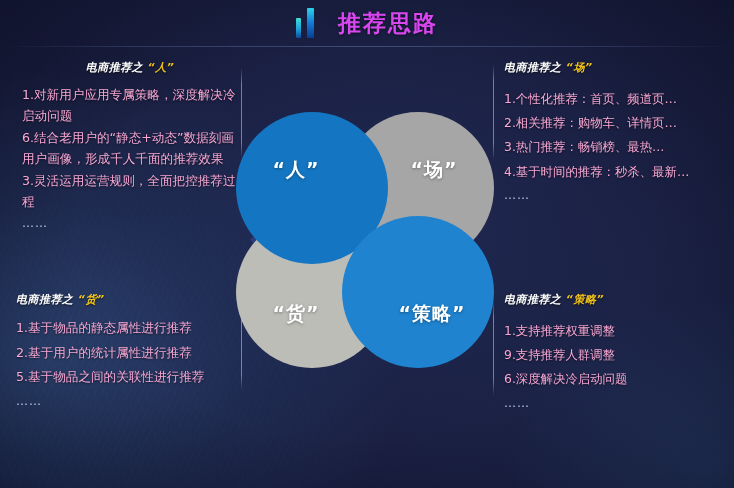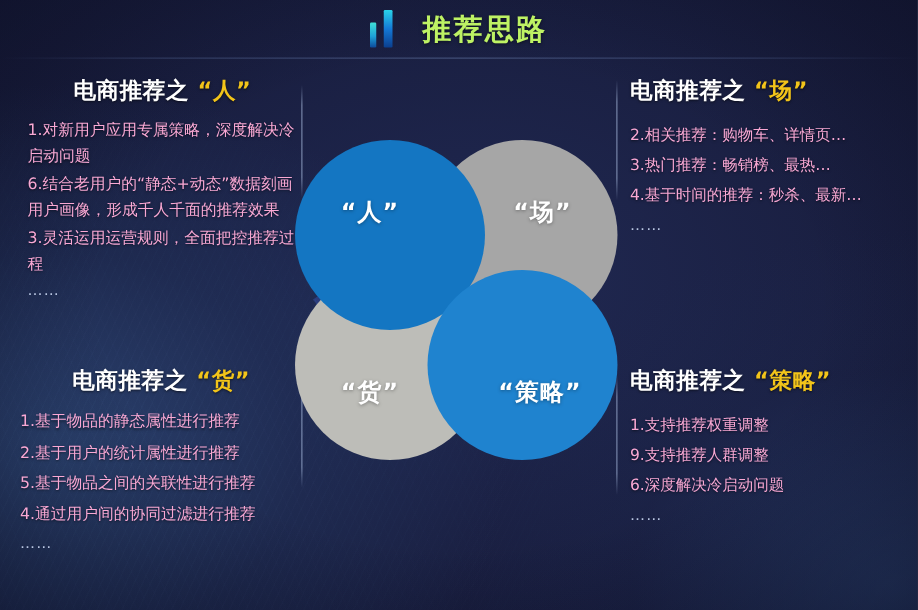--- a/index.html
+++ b/index.html
@@ -41,49 +41,50 @@
   .header {
     position:absolute; left:0; top:0; width:100%; height:46px;
     display:flex; align-items:center; justify-content:center;
   }
   .title-mark { display:flex; align-items:flex-end; gap:6px; margin-right:24px; height:30px; }
   .bar-a { width:5px; height:20px; border-radius:1px;
     background:linear-gradient(180deg,#3fe0d6 0%,#1ea2d8 55%,#0d4b9b 100%); }
   .bar-b { width:7px; height:30px; border-radius:1px;
     background:linear-gradient(180deg,#2ad4ea 0%,#1479d6 50%,#0b3f8f 100%); }
   .slide-title {
-    color:#bef264; font-size:23px; font-weight:bold; letter-spacing:2px;
+    color:#d946ef; font-size:23px; font-weight:bold; letter-spacing:2px;
     text-shadow:0 1px 3px rgba(0,0,0,0.55);
   }
   .header-rule {
     position:absolute; left:0; top:46px; width:100%; height:1px;
     background:linear-gradient(90deg, rgba(120,150,210,0) 0%, rgba(130,160,220,0.22) 18%, rgba(150,180,235,0.30) 50%, rgba(130,160,220,0.20) 82%, rgba(120,150,210,0) 100%);
   }
 
   
   .block { position:absolute; }
   .block h3 {
-    font-size:18px; font-weight:bold; color:#ffffff;
+    font-size:11px; font-weight:bold; color:#ffffff;
     letter-spacing:0.5px; white-space:nowrap;
     text-shadow:0 1px 2px rgba(0,0,0,0.6);
+    font-style:italic;
   }
   .block h3 .accent { color:#f2c41a; }
   .block ul { list-style:none; margin-top:9px; }
   .block li {
     font-size:12.6px; color:#f9a8d4; line-height:1.72;
     white-space:nowrap;
     text-shadow:0 1px 2px rgba(0,0,0,0.55);
   }
   .ellip { font-size:12px; color:#b9c6e2; letter-spacing:1px; margin-top:4px; display:block; }
 
   #blk-ren   { left:22px;  top:60px;  width:216px; }
   #blk-ren h3 { text-align:center; }
   #blk-ren li { white-space:normal; line-height:1.70; }
   #blk-huo   { left:16px;  top:292px; width:226px; }
-  #blk-huo h3 { text-align:center; }
+  #blk-huo h3 { }
   #blk-chang { left:504px; top:60px;  width:224px; }
   #blk-ce    { left:504px; top:292px; width:224px; }
   #blk-chang ul, #blk-ce ul { margin-top:12px; }
   #blk-chang li, #blk-ce li { line-height:1.95; font-size:12.4px; }
   #blk-huo li { line-height:1.95; }
 
   
   .vline { position:absolute; width:1px;
     background:linear-gradient(180deg, rgba(175,195,235,0) 0%, rgba(185,205,240,0.55) 18%, rgba(185,205,240,0.55) 82%, rgba(175,195,235,0) 100%); }
   #vl-1 { left:241px; top:68px;  height:90px; }
@@ -176,30 +177,30 @@
   </div>
 
   <div class="block" id="blk-huo">
     <h3>
       <span>电商推荐之 </span><span class="accent">“货”</span>
     </h3>
     <ul>
       <li>1.基于物品的静态属性进行推荐</li>
       <li>2.基于用户的统计属性进行推荐</li>
       <li>5.基于物品之间的关联性进行推荐</li>
-      <li>4.通过用户间的协同过滤进行推荐</li>
     </ul>
     <span class="ellip">……</span>
   </div>
 
   <div class="block" id="blk-chang">
     <h3>
       <span>电商推荐之 </span><span class="accent">“场”</span>
     </h3>
     <ul>
+      <li>1.个性化推荐：首页、频道页…</li>
       <li>2.相关推荐：购物车、详情页…</li>
       <li>3.热门推荐：畅销榜、最热…</li>
       <li>4.基于时间的推荐：秒杀、最新…</li>
     </ul>
     <span class="ellip">……</span>
   </div>
 
   <div class="block" id="blk-ce">
     <h3>
       <span>电商推荐之 </span><span class="accent">“策略”</span>

